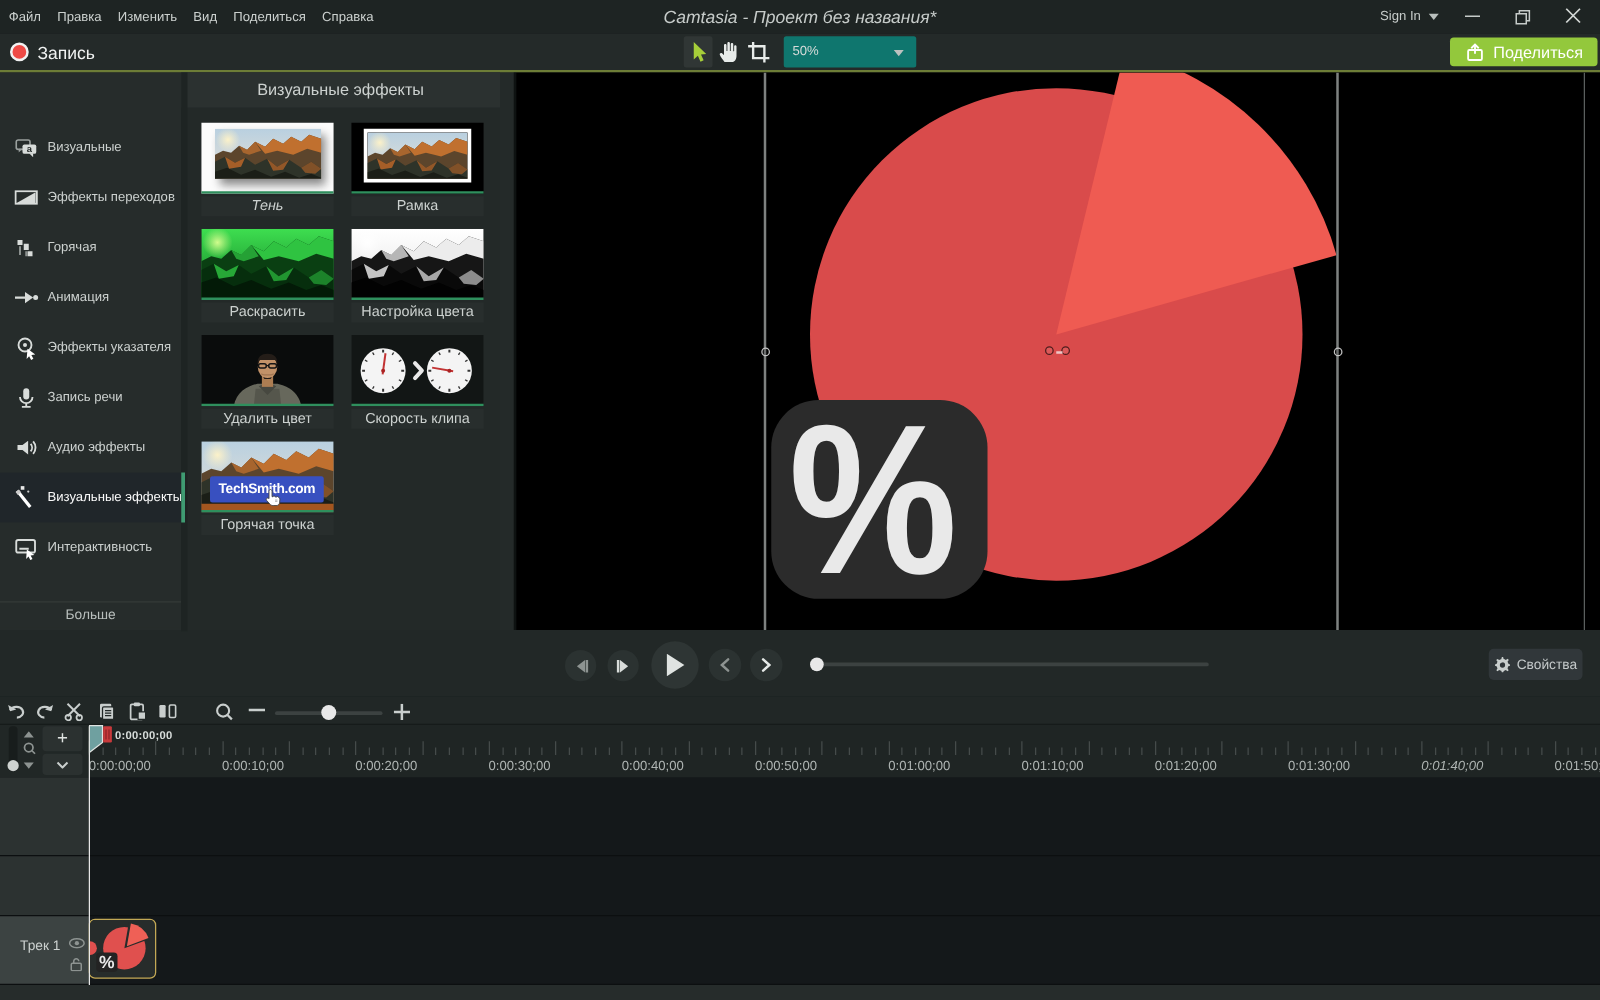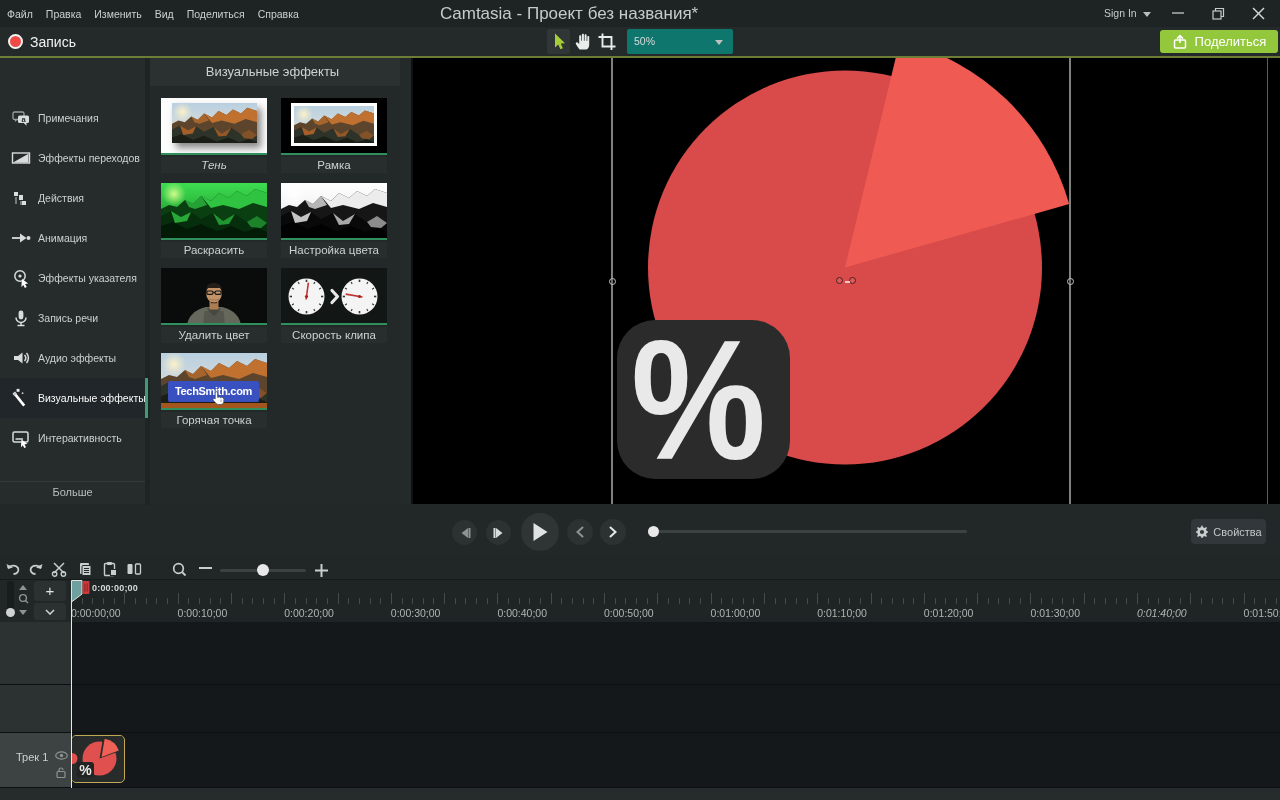--- a/index.html
+++ b/index.html
@@ -1,21 +1,21 @@
 <!DOCTYPE html>
 <html><head><meta charset="utf-8"><style>
 * { margin:0; padding:0; box-sizing:border-box; }
 html,body { width:1280px; height:800px; overflow:hidden; background:#14181a; }
 body { font-family:"Liberation Sans", sans-serif; color:#cdd2d0; }
 .abs { position:absolute; }
 #app { position:relative; width:1280px; height:800px; }
 #titlebar { left:0; top:0; width:1280px; height:27px; background:#1e2423; }
 #menus { left:0.5px; top:0; height:27px; display:flex; align-items:center; }
 #menus span { padding:0 6.5px; font-size:10.5px; color:#ccd1cf; }
-#title { left:440px; top:0; width:400px; height:27px; line-height:27px; text-align:left; font-size:17px; color:#c6cbc9; }
+#title { left:440px; top:0; width:400px; height:27px; line-height:27px; text-align:center; font-size:14px; color:#c6cbc9;font-style:italic; }
 #signin { left:1104px; top:0; height:27px; line-height:27px; font-size:10.5px; color:#c6cbc9; }
 #signin .tri { display:inline-block; width:0; height:0; border-left:4px solid transparent; border-right:4px solid transparent; border-top:5px solid #b9bfbd; margin-left:3px; vertical-align:middle; }
 #toolbar { left:0; top:27px; width:1280px; height:29px; background:#242a29; }
 #recbtn { left:8px; top:34px; width:15px; height:15px; border-radius:50%; background:#ef4a46; border:2px solid #f2f2f2; }
 #reclabel { left:30px; top:34px; font-size:14px; color:#f0f2f1; }
 .toolbtn { top:29px; width:23px; height:25px; display:flex; align-items:center; justify-content:center; }
 #tool-cursor { left:547px; background:#303635; border-radius:2px; }
 #tool-hand { left:571px; }
 #tool-crop { left:595px; }
 #zoomdd { left:627px; top:29px; width:106px; height:25px; background:#0f766e; border-radius:2px; }
@@ -127,38 +127,38 @@
 <div class="abs" id="greenline"></div>
 <div class="abs" id="sidebar"></div>
 <div class="abs sbitem" style="top:98px;">
       <span class="ic"><svg width="20" height="20" viewBox="0 0 20 20" style="">
           <rect x="2" y="4" width="11" height="7.5" rx="1.5" fill="none" stroke="#9aa09e" stroke-width="1.3"></rect>
           <path d="M4 11 l0 3 l3 -3 z" fill="#9aa09e"></path>
           <rect x="7" y="7.5" width="11" height="7.5" rx="1.5" fill="#d8dcda"></rect>
           <path d="M15.5 14.5 l0 3.2 l-3.2 -3.2 z" fill="#d8dcda"></path>
           <text x="12.5" y="13.6" font-size="7.5" font-weight="bold" fill="#262c2b" text-anchor="middle" font-family="Liberation Sans">a</text>
         </svg></span>
-      <span class="tx">Примечания</span>
+      <span class="tx">Визуальные</span>
     </div>
 <div class="abs sbitem" style="top:138px;">
       <span class="ic"><svg width="20" height="20" viewBox="0 0 20 20" style="">
           <rect x="1.5" y="5" width="17" height="10" fill="none" stroke="#d8dcda" stroke-width="1.4"></rect>
           <path d="M2 14.5 L17.5 5.8 L17.5 14.5 Z" fill="#d8dcda"></path>
         </svg></span>
       <span class="tx">Эффекты переходов</span>
     </div>
 <div class="abs sbitem" style="top:178px;">
       <span class="ic"><svg width="20" height="20" viewBox="0 0 20 20" style="">
           <rect x="3" y="4" width="4" height="4" fill="#d8dcda"></rect>
           <rect x="8" y="7" width="4" height="5" fill="#d8dcda"></rect>
           <rect x="11" y="13" width="4" height="4" fill="#d8dcda"></rect>
           <rect x="4.2" y="9" width="1.6" height="7" fill="#8a908e"></rect>
           <rect x="9.2" y="13" width="1.6" height="4" fill="#8a908e"></rect>
         </svg></span>
-      <span class="tx">Действия</span>
+      <span class="tx">Горячая</span>
     </div>
 <div class="abs sbitem" style="top:218px;">
       <span class="ic"><svg width="20" height="20" viewBox="0 0 20 20" style="">
           <line x1="1" y1="10" x2="11" y2="10" stroke="#d8dcda" stroke-width="1.8"></line>
           <path d="M9 5.5 L15.5 10 L9 14.5 Z" fill="#d8dcda"></path>
           <circle cx="17.5" cy="10" r="2" fill="#d8dcda"></circle>
         </svg></span>
       <span class="tx">Анимация</span>
     </div>
 <div class="abs sbitem" style="top:258px;">

